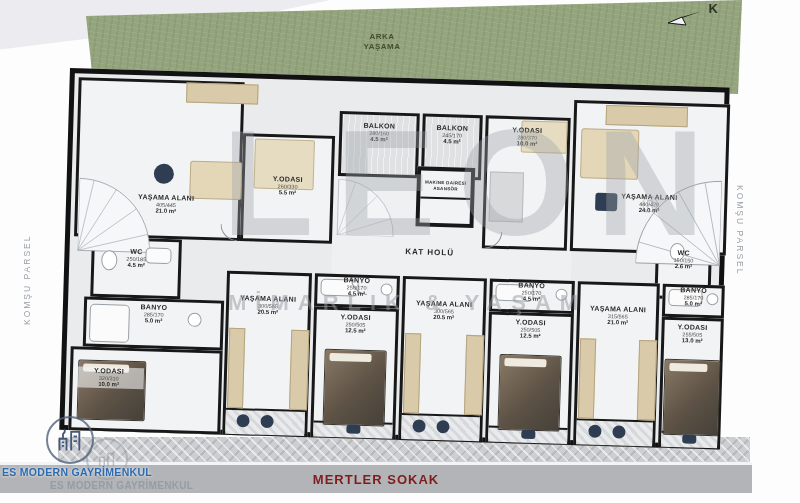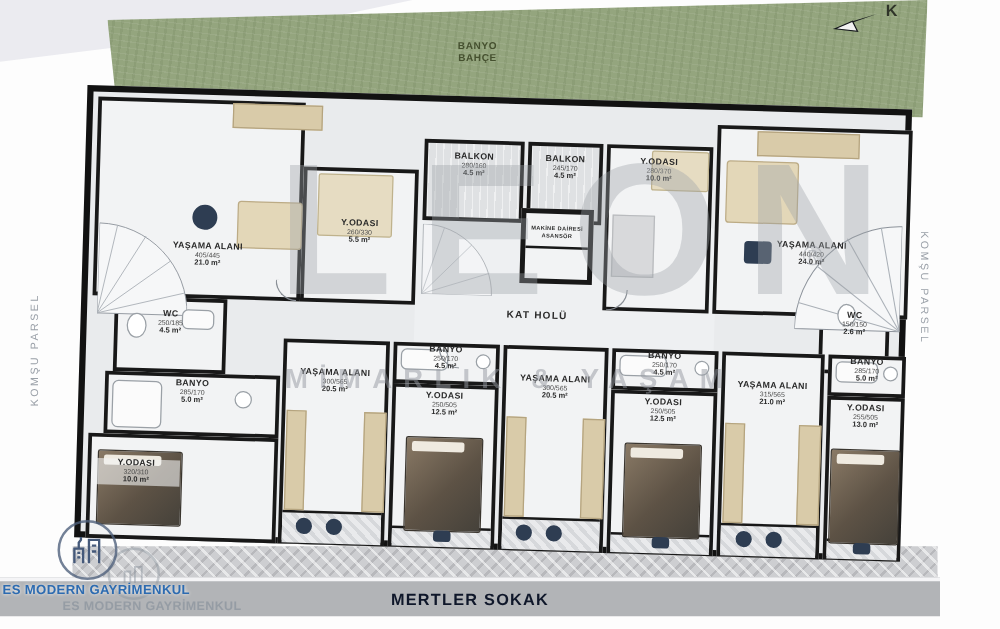--- a/index.html
+++ b/index.html
@@ -15,21 +15,21 @@
   #sky-wedge{left:0;top:0;width:330px;height:52px;background:#ebebf0;
     clip-path:polygon(0 0,100% 0,70% 40%,0 95%);}
   .garden-label{font-size:8px;font-weight:bold;color:#45502f;text-align:center;line-height:1.2;letter-spacing:.5px;}
   .parcel{font-size:8.5px;color:#9aa0a8;letter-spacing:2px;writing-mode:vertical-rl;}
   .parcel.flip{transform:rotate(180deg);}
   #sidewalk{left:58px;top:437px;width:692px;height:25px;background:#cdced1;
     background-image:repeating-linear-gradient(45deg,rgba(255,255,255,.55) 0 2px,transparent 2px 8px),
                      repeating-linear-gradient(-45deg,rgba(120,120,125,.25) 0 2px,transparent 2px 8px);}
   #street{left:0;top:462px;width:752px;height:28px;background:#b2b4b7;border-top:3px solid #f4f4f6;
     display:flex;align-items:center;justify-content:center;}
-  #street .street-name{font-size:13px;font-weight:bold;color:#0f172a;letter-spacing:1px;text-align:right;}
+  #street .street-name{font-size:13px;font-weight:bold;color:#7f1d1d;letter-spacing:1px;text-align:right;}
 
   
   #compass{left:666px;top:3px;width:52px;height:30px;}
   #compass .k{position:absolute;right:0;top:-2px;font-size:13px;font-weight:bold;color:#2f3429;}
 
   
   #plan{left:70px;top:68px;width:660px;height:362px;background:#e9ebed;
     border:5px solid #121212;box-sizing:border-box;transform:rotate(1.7deg);transform-origin:0 0;}
   .room{position:absolute;border:3px solid #181818;background:#f2f3f4;box-sizing:border-box;}
   .room.balc{background:#dfe1e3;
@@ -73,21 +73,21 @@
   #logo-t1{position:absolute;left:2px;top:58px;font-size:10.5px;font-weight:bold;color:#2d6bb0;letter-spacing:.3px;text-shadow:0 0 3px #fff;}
   #logo-t2{position:absolute;left:50px;top:72px;font-size:10px;font-weight:bold;color:rgba(125,136,150,.55);letter-spacing:.3px;}
 </style>
 </head>
 <body>
 
 <div id="stage">
 
   <div id="sky-wedge" class="abs"></div>
   <div id="garden" class="abs"></div>
-  <div class="abs garden-label" style="left:352px;top:32px;width:60px;">BANYO BAHÇE</div>
+  <div class="abs garden-label" style="left:352px;top:32px;width:60px;">ARKA YAŞAMA</div>
 
   <div id="compass" class="abs">
     <svg width="40" height="26" viewBox="0 0 40 26">
       <polygon points="2,20 36,8 16,14" fill="#15181c"></polygon>
       <polygon points="2,20 16,14 20,22" fill="#f2f2f2" stroke="#15181c" stroke-width="1"></polygon>
     </svg>
     <span class="k">K</span>
   </div>
 
   <div class="abs parcel flip" style="left:22px;top:225px;height:100px;">KOMŞU PARSEL</div>

